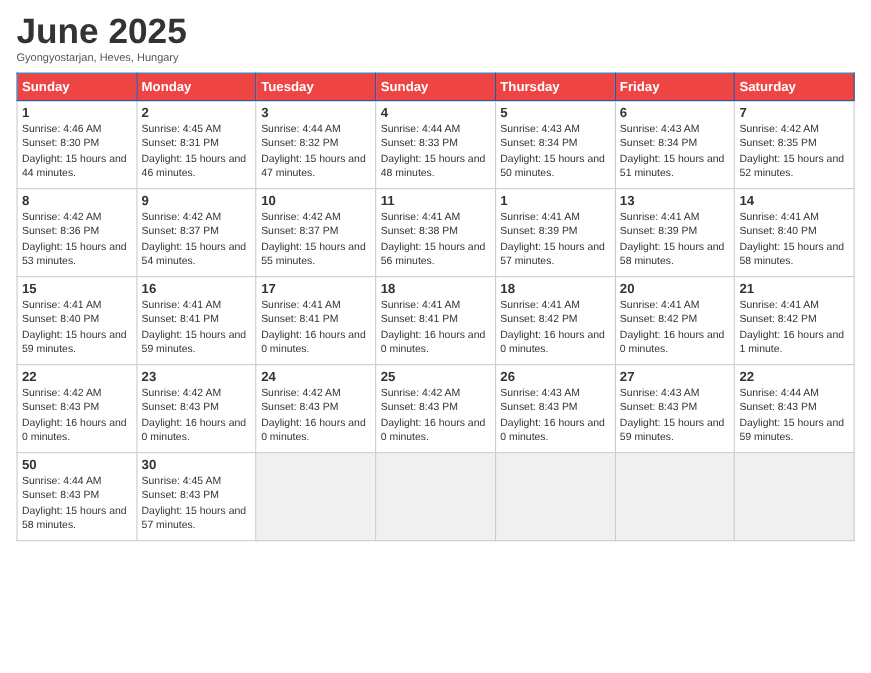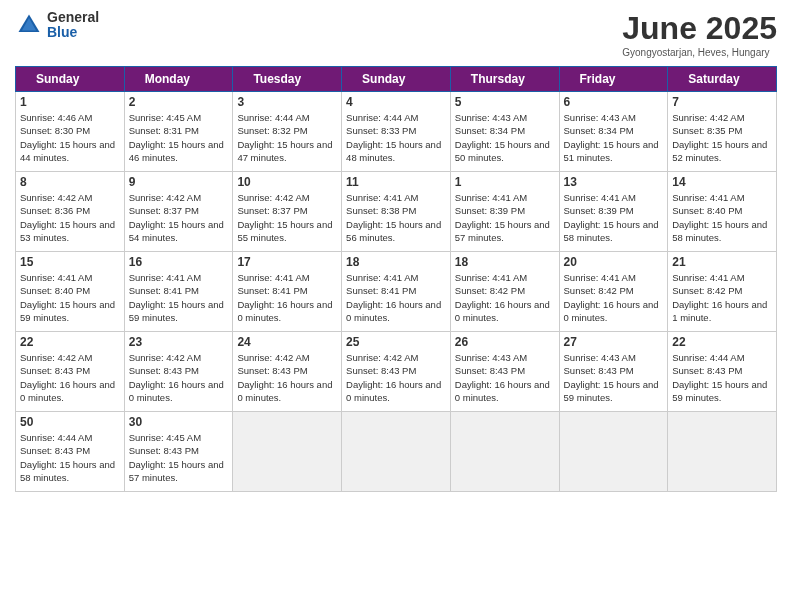--- a/index.html
+++ b/index.html
@@ -50,23 +50,23 @@
     .location {
       font-size: 10px;
       color: #555;
     }
     .calendar {
       width: 100%;
       border-collapse: collapse;
       font-size: 10px;
     }
     .calendar thead tr th {
-      background: #701a75;
+      background: #ef4444;
       color: #fff;
-      padding: 5px 20px;
+      padding: 5px 4px;
       text-align: left;
       font-size: 12px;
       font-weight: bold;
       border: 1px solid #1a5fa8;
     }
     .calendar tbody tr td {
       border: 1px solid #ccc;
       padding: 3px 4px;
       vertical-align: top;
       width: calc(100%/7);
@@ -87,30 +87,20 @@
       font-size: 9.5px;
       color: #333;
       line-height: 1.4;
     }
   </style>
 </head>
 <body>
 
 <div class="page">
   <div class="header">
-    <div class="logo">
-      <svg class="logo-icon" viewBox="0 0 40 40">
-        <polygon points="20,5 35,30 5,30" fill="#1a5fa8"></polygon>
-        <polygon points="20,10 30,28 10,28" fill="#4a90d9" opacity="0.6"></polygon>
-      </svg>
-      <div class="logo-text">
-        <span class="logo-general">General</span>
-        <span class="logo-blue">Blue</span>
-      </div>
-    </div>
     <div class="title-block">
       <div class="month-title">June 2025</div>
       <div class="location">Gyongyostarjan, Heves, Hungary</div>
     </div>
   </div>
 
   <table class="calendar">
     <thead>
       <tr id="days-header">
           <th>Sunday</th>

